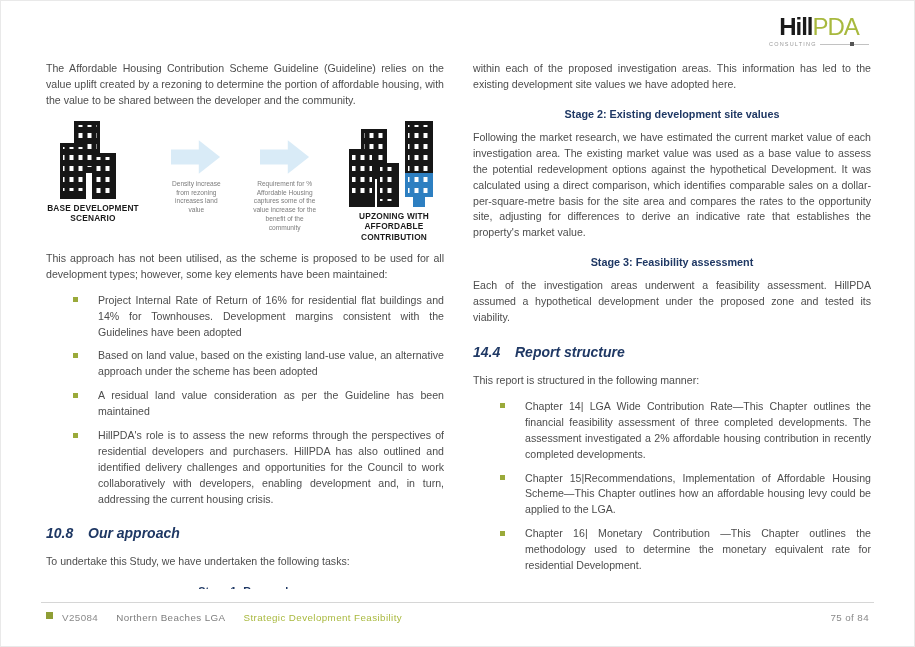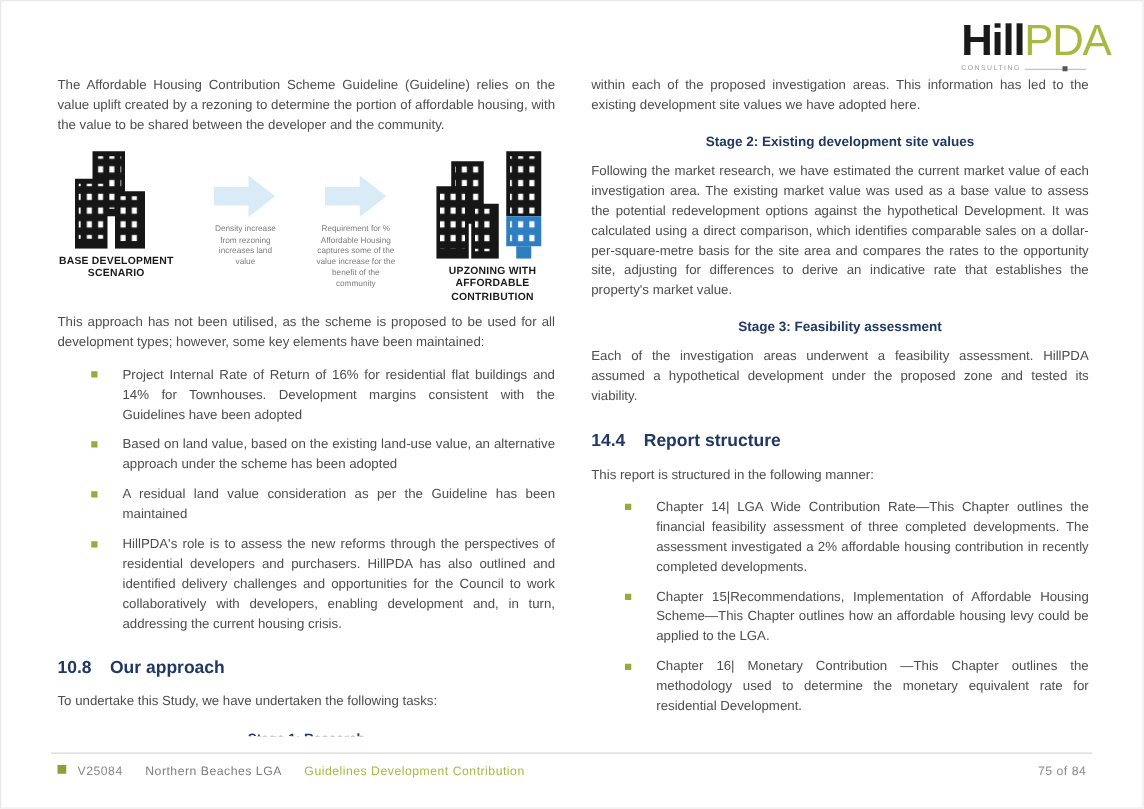--- a/index.html
+++ b/index.html
@@ -2,37 +2,37 @@
 <html><head>
 <meta charset="utf-8">
 <style>
   html,body{margin:0;padding:0;background:#fff;}
   .page{position:relative;width:915px;height:647px;background:#fff;
         font-family:"Liberation Sans",sans-serif;overflow:hidden;
         border:1px solid #e9e9e9;box-sizing:border-box;}
 
   
   .logo{position:absolute;top:14px;right:45px;width:100px;}
-  .logo-word{font-size:35px;line-height:1;letter-spacing:-1px;white-space:nowrap;text-align:left;}
+  .logo-word{font-size:24px;line-height:1;letter-spacing:-1px;white-space:nowrap;text-align:center;}
   .logo-hill{color:#1a1a1a;font-weight:bold;}
   .logo-pda{color:#a8b93e;font-weight:500;}
   .logo-sub{display:flex;align-items:center;margin-top:2px;}
   .logo-consulting{font-size:5.5px;color:#9a9a9a;letter-spacing:1.2px;white-space:nowrap;}
   .logo-line{flex:1;height:1px;background:#c2c2c2;margin-left:3px;position:relative;}
   .logo-square{position:absolute;left:62%;top:-1.5px;width:3.5px;height:3.5px;background:#555;}
 
   
   .col{position:absolute;top:60px;width:398px;color:#4d4d4d;
        font-size:10.6px;line-height:1.5;max-height:528px;overflow:hidden;}
   .col-left{left:45px;}
   .col-right{left:472px;}
   p.body{margin:0 0 10px;text-align:justify;}
 
   .sec-h{display:flex;color:#1f3864;font-weight:bold;font-size:14px;
-         margin:16px 0 10px;align-items:baseline;}
+         margin:16px 0 10px;align-items:baseline;font-style:italic;}
   .sec-h .num{width:42px;flex:none;}
   .stage-h{color:#1f3864;font-weight:bold;font-size:10.8px;margin:13px 0 8px;text-align:center;}
 
   .bullets{margin:2px 0 8px;}
   .bullet{position:relative;padding-left:52px;margin-bottom:8px;text-align:justify;}
   .bullet .marker{position:absolute;left:27px;top:4.5px;width:5px;height:5px;background:#9aaa3a;}
 
   
   .diagram{display:flex;justify-content:space-between;margin:8px 0 8px;align-items:flex-start;}
   .stage{display:flex;flex-direction:column;align-items:center;}
@@ -172,17 +172,17 @@
       <div class="bullet"><span class="marker"></span><span>Chapter 16| Monetary Contribution —This Chapter outlines the methodology used to determine the monetary equivalent rate for residential Development.</span></div>
     </div>
 
   </div>
 
   <div class="footer-line"></div>
   <div class="footer">
     <span class="sq"></span>
     <span class="code">V25084</span>
     <span class="client">Northern Beaches LGA</span>
-    <span class="project">Guidelines Development Contribution</span>
+    <span class="project">Strategic Development Feasibility</span>
     <span class="page-num">75 of 84</span>
   </div>
 
 </div>
 
 </body></html>

